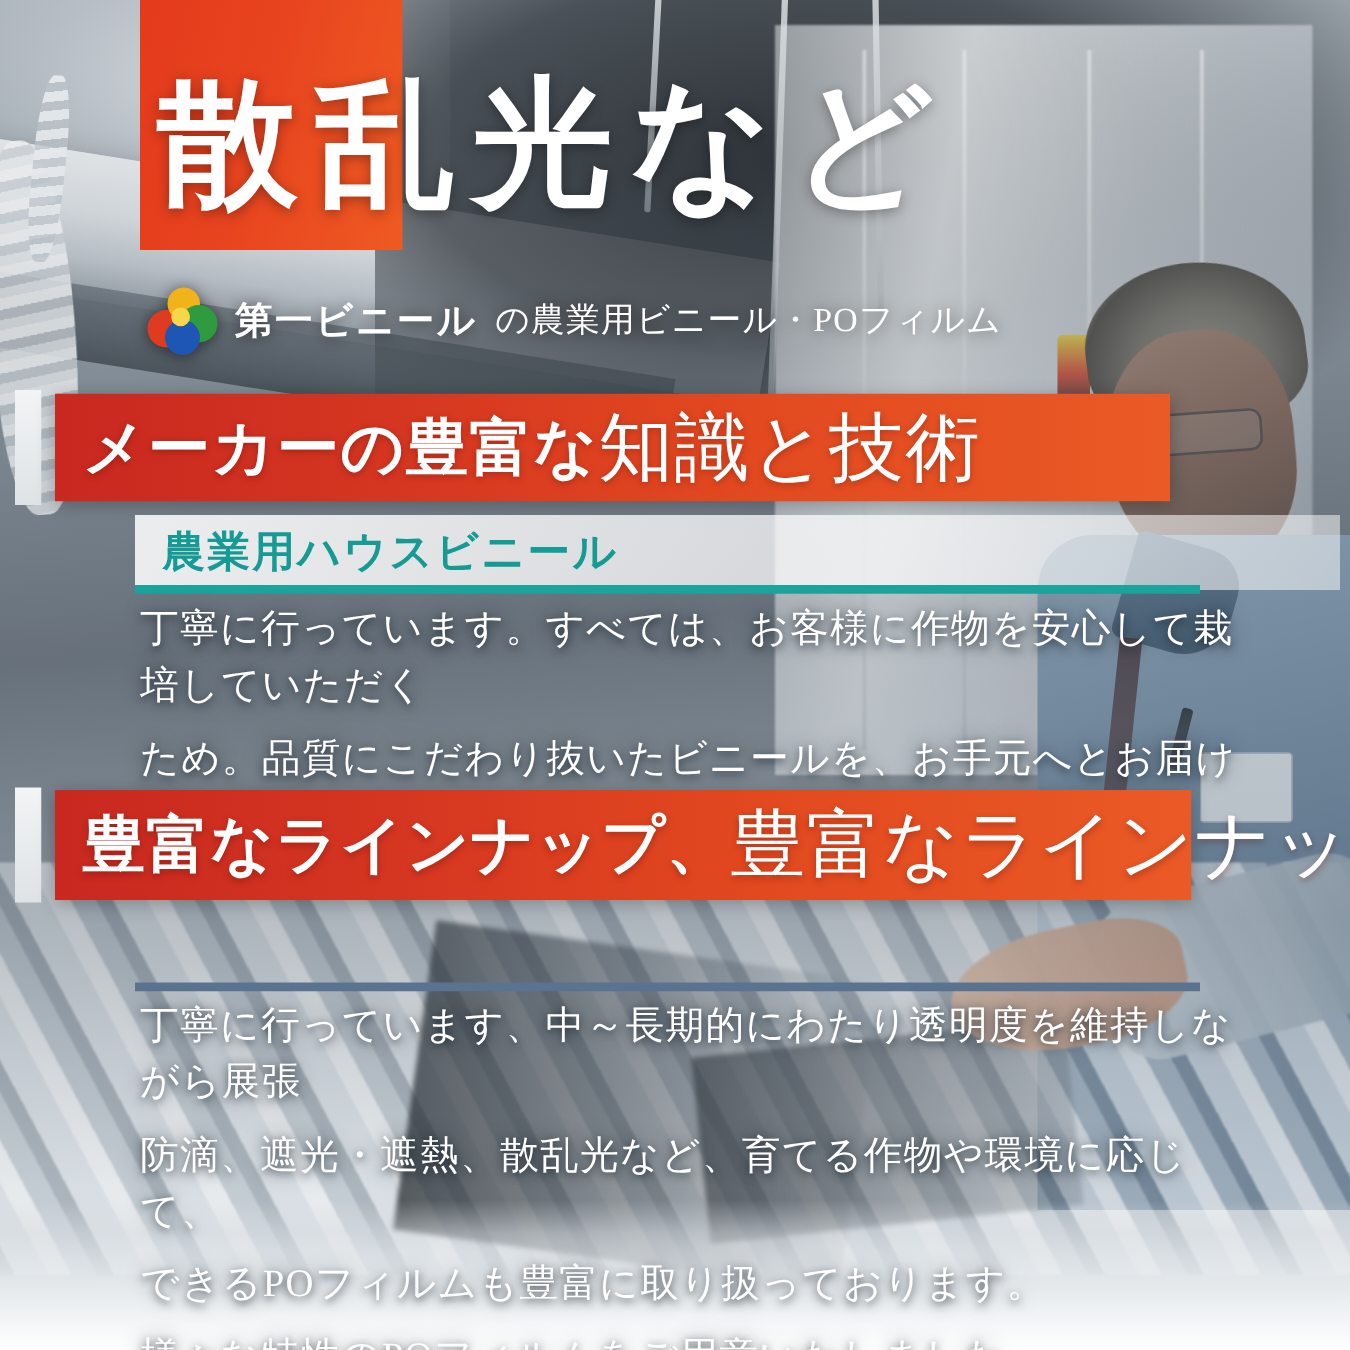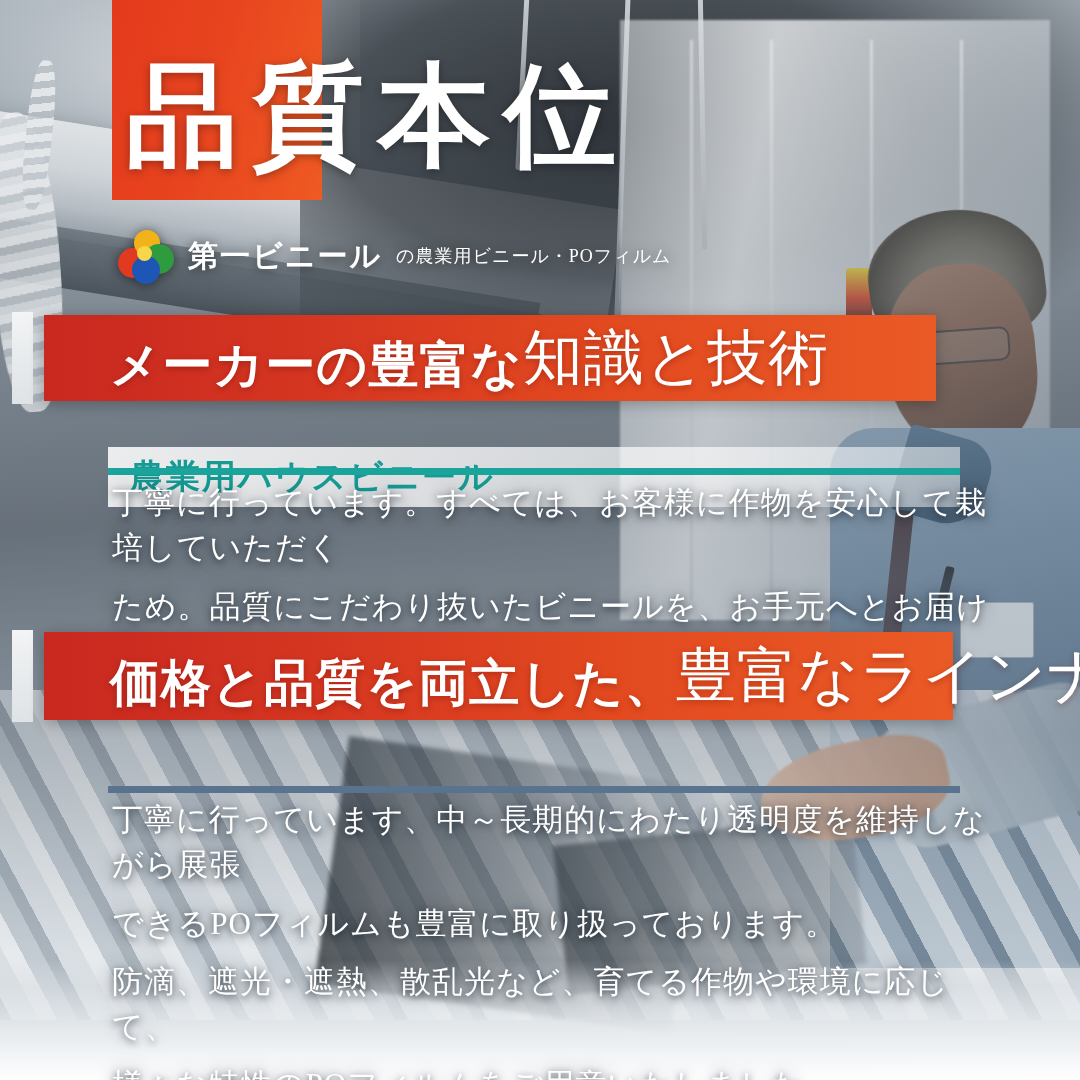--- a/index.html
+++ b/index.html
@@ -205,48 +205,48 @@
   .pl-red    { width:30px; height:30px; left:0;   top:20px; background:#e03a21; }
   .pl-yellow { width:26px; height:26px; left:16px; top:2px;  background:#f2b31a; }
   .pl-green  { width:30px; height:30px; left:26px; top:16px; background:#2e9b3e; }
   .pl-blue   { width:28px; height:28px; left:14px; top:28px; background:#1e56b5; }
   .pl-core   { width:15px; height:15px; left:19px; top:18px; background:#f7d64a; border-radius:2px; }
   .brand-name {
     font-family:"DejaVu Sans","Liberation Sans",sans-serif;
     font-size:30px; font-weight:700; color:#ffffff; letter-spacing:2px;
   }
   .brand-tail {
-    font-size:18px; color:#ffffff; letter-spacing:1px; font-weight:400;
+    font-size:27px; color:#ffffff; letter-spacing:1px; font-weight:400;
   }
 
   .accent-bar {
     position:absolute; left:12px; width:21px;
     background: linear-gradient(180deg,#f2f4f5,#dfe3e6);
   }
   .bar1 { top:312px; height:92px; }
   .bar2 { top:630px; height:92px; }
 
   .banner {
     position:absolute; left:44px;
     background: linear-gradient(90deg, #c8281f 0%, #d63721 32%, #e2491f 62%, #ea5a26 100%);
     display:flex; align-items:center;
     box-shadow: 0 3px 14px rgba(0,0,0,.28);
   }
   .banner1 { top:315px; height:86px; width:892px; }
   .banner2 { top:632px; height:88px; width:909px; }
-  .banner-inner { display:flex; align-items:flex-end; padding-left:22px; white-space:nowrap;margin-left:44px; }
+  .banner-inner { display:flex; align-items:center; padding-left:22px; white-space:nowrap; }
   .bn-small { font-size:50px; color:#fff; font-weight:700; letter-spacing:1px;
               text-shadow:0 2px 6px rgba(90,10,0,.35); }
   .bn-big   { font-size:60px; color:#fff; font-weight:400; letter-spacing:1px;
               text-shadow:0 2px 6px rgba(90,10,0,.35); }
 
   .subhead {
-    position:absolute; left:108px; width:852px; height:60px;
+    position:absolute; left:108px; width:964px; height:60px;
     background: linear-gradient(90deg, rgba(255,255,255,.86) 0%, rgba(255,255,255,.72) 55%, rgba(255,255,255,.50) 100%);
-    display:flex; align-items:center;margin-top:35px;
+    display:flex; align-items:center;
   }
   .subhead span { font-family:"DejaVu Sans","Liberation Sans",sans-serif;
                   font-size:34px; font-weight:700; letter-spacing:2px; padding-left:22px; }
   .sub1 { top:412px; }
   .sub1 span { color:#159a94; }
   .sub1-rule { position:absolute; left:108px; top:468px; width:852px; height:7px; background:#1aa49b; }
   .sub2 { top:730px; }
   .sub2 span { color:#5d7d9c; }
   .sub2-rule { position:absolute; left:108px; top:786px; width:852px; height:7px; background:#5a7490; }
 
@@ -296,21 +296,21 @@
     <div class="machine-lower"></div>
     <div class="arm"></div>
     <div class="hand"></div>
     <div class="haze"></div>
     <div class="bottom-fade"></div>
   </div>
 
   <div class="content">
 
     <div class="title-block"></div>
-    <div class="title-text">品質本位</div>
+    <div class="title-text">散乱光など</div>
 
     <div class="brandline">
       <span class="logo-mark">
         <i class="pl-red"></i>
           <i class="pl-yellow"></i>
           <i class="pl-green"></i>
           <i class="pl-blue"></i>
           <i class="pl-core"></i>
       </span>
       <span class="brand-name">第一ビニール</span>
@@ -329,26 +329,26 @@
     </div>
     <div class="sub1-rule"></div>
     <div class="para para1">
       <p>丁寧に行っています。すべては、お客様に作物を安心して栽培していただく</p>
       <p>ため。品質にこだわり抜いたビニールを、お手元へとお届け致します。</p>
     </div>
 
     <div class="accent-bar bar2"></div>
     <div class="banner banner2">
       <div class="banner-inner">
-        <span class="bn-small">価格と品質を両立した、</span>
+        <span class="bn-small">豊富なラインナップ、</span>
         <span class="bn-big">豊富なラインナップ</span>
       </div>
     </div>
     <div class="sub2-rule"></div>
     <div class="para para2">
       <p>丁寧に行っています、中～長期的にわたり透明度を維持しながら展張</p>
+      <p>防滴、遮光・遮熱、散乱光など、育てる作物や環境に応じて、</p>
       <p>できるPOフィルムも豊富に取り扱っております。</p>
-      <p>防滴、遮光・遮熱、散乱光など、育てる作物や環境に応じて、</p>
       <p>様々な特性のPOフィルムをご用意いたしました。</p>
     </div>
 
   </div>
 </div>
 
 </body></html>

